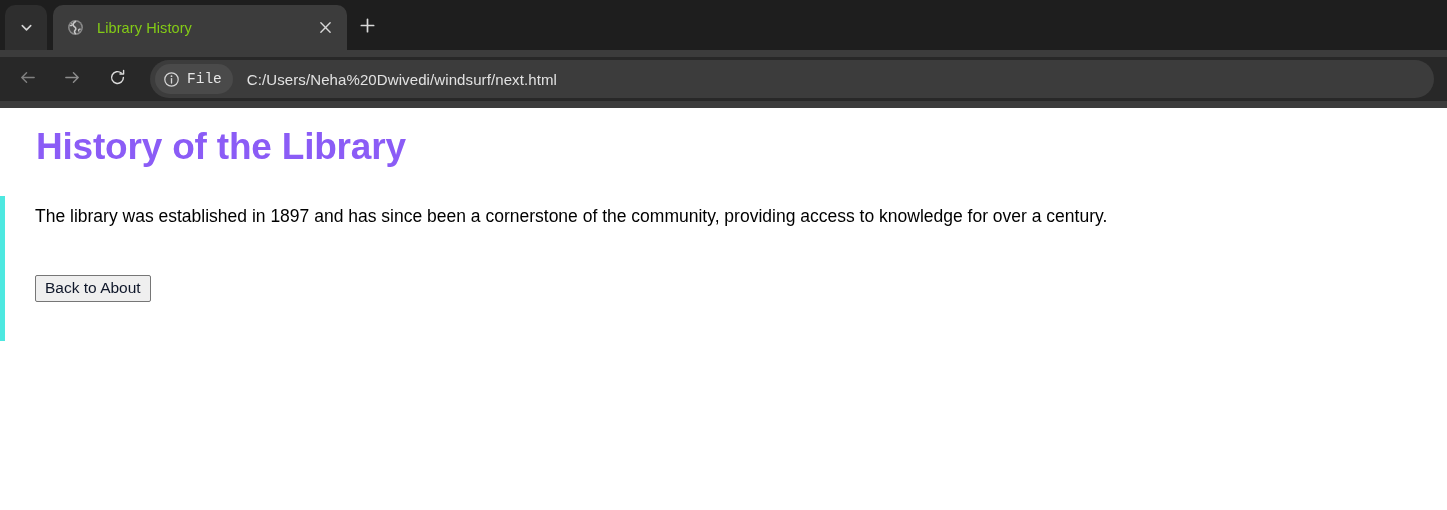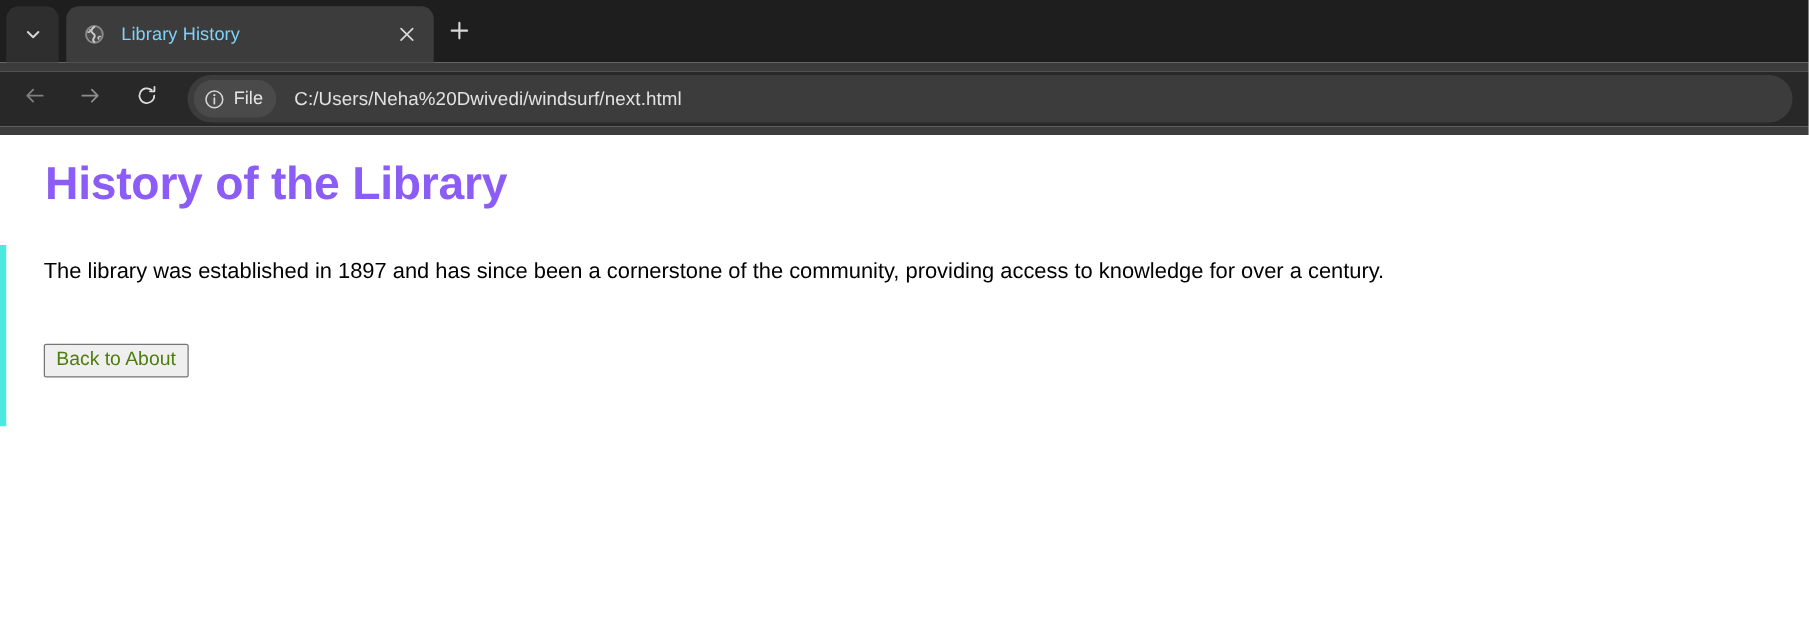--- a/index.html
+++ b/index.html
@@ -39,21 +39,21 @@
     display: flex; align-items: center;
     cursor: default;
   }
   .tab-favicon {
     width: 17px; height: 17px; margin-left: 14px; flex: none;
     display: flex; align-items: center; justify-content: center;
   }
   .tab-title {
     margin-left: 13px;
     font-size: 14.5px;
-    color: #7dd3fc;
+    color: #84cc16;
     white-space: nowrap; overflow: hidden; text-overflow: ellipsis;
     flex: 1;
     letter-spacing: .1px;
   }
   .tab-close {
     width: 26px; height: 26px; margin-right: 9px; flex: none;
     border-radius: 50%;
     display: flex; align-items: center; justify-content: center;
     cursor: pointer;
   }
@@ -103,20 +103,21 @@
     display: flex; align-items: center;
     padding: 0 11px 0 8px;
     flex: none;
     cursor: pointer;
   }
   .file-pill-icon { width: 17px; height: 17px; display:block; }
   .file-pill-label {
     margin-left: 7px;
     font-size: 14.5px;
     color: #e6e6e6;
+    font-family: Liberation Mono, monospace;
   }
   .omnibox-url {
     margin-left: 14px;
     font-size: 15px;
     color: #e2e2e2;
     white-space: nowrap; overflow: hidden;
     letter-spacing: .1px;
   }
 
   .toolbar-bottom-border {
@@ -159,21 +160,21 @@
     color: #000000;
     line-height: 1.2;
     white-space: nowrap;
   }
 
   .back-button {
     position: absolute;
     left: 35px; top: 167px;
     font-family: "Liberation Sans", sans-serif;
     font-size: 15.5px;
-    color: #4d7c0f;
+    color: #0f172a;
     background: #efefef;
     border: 1px solid #767676;
     border-radius: 2px;
     padding: 3px 9px 4px 9px;
     cursor: pointer;
     line-height: normal;
   }
 </style>
 </head>
 <body>

